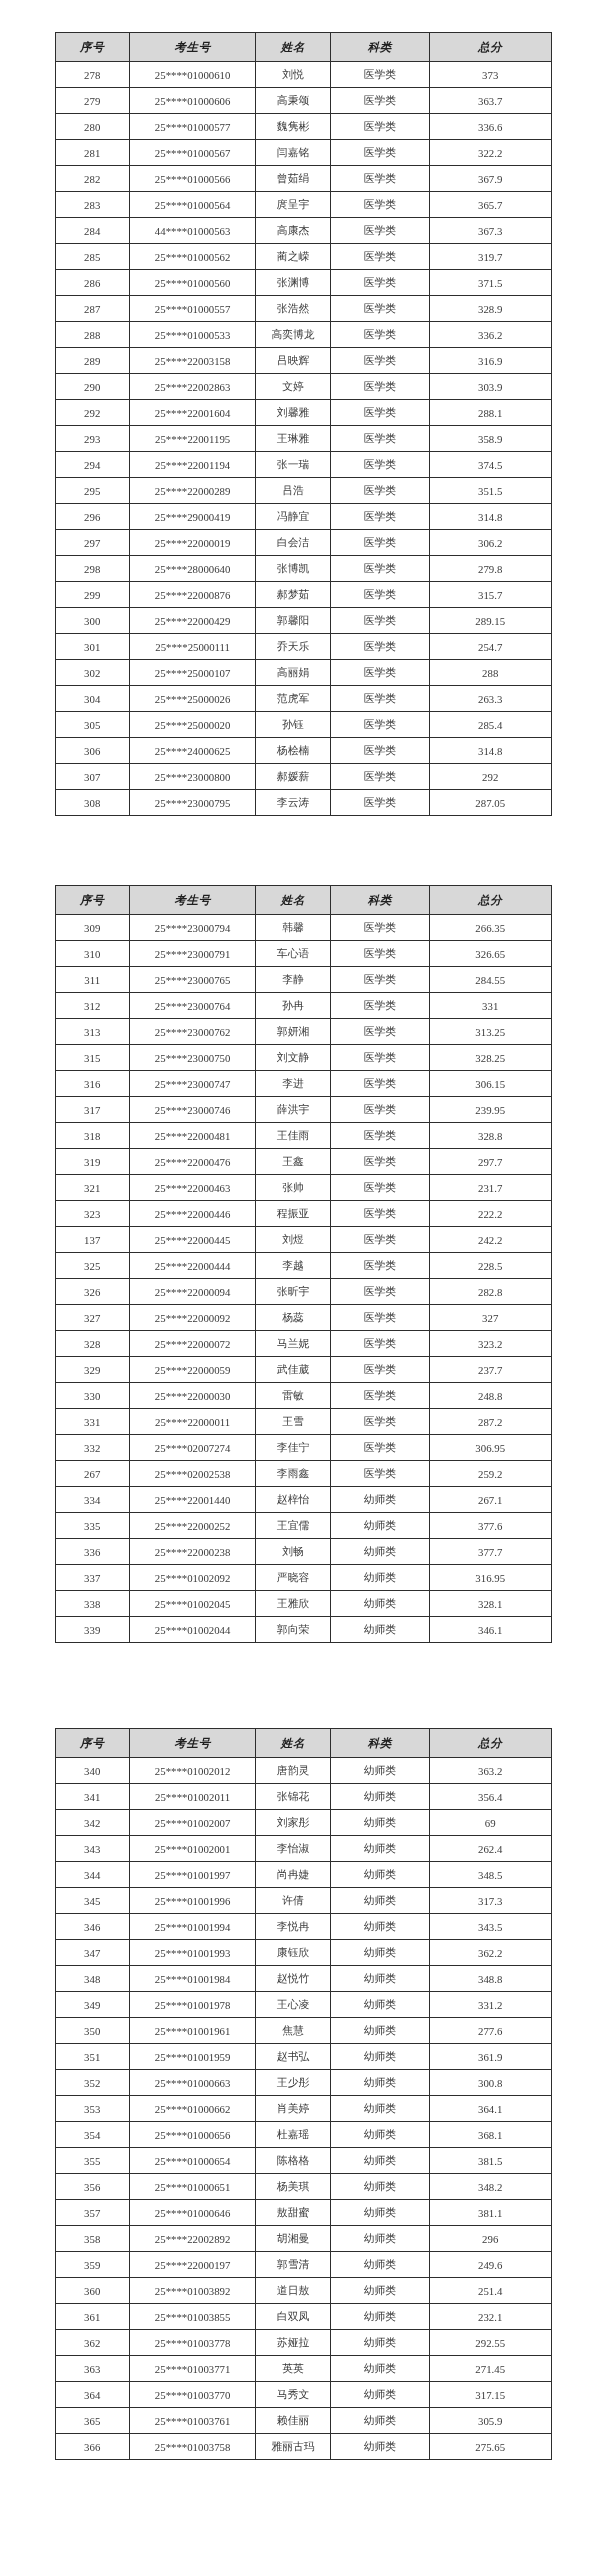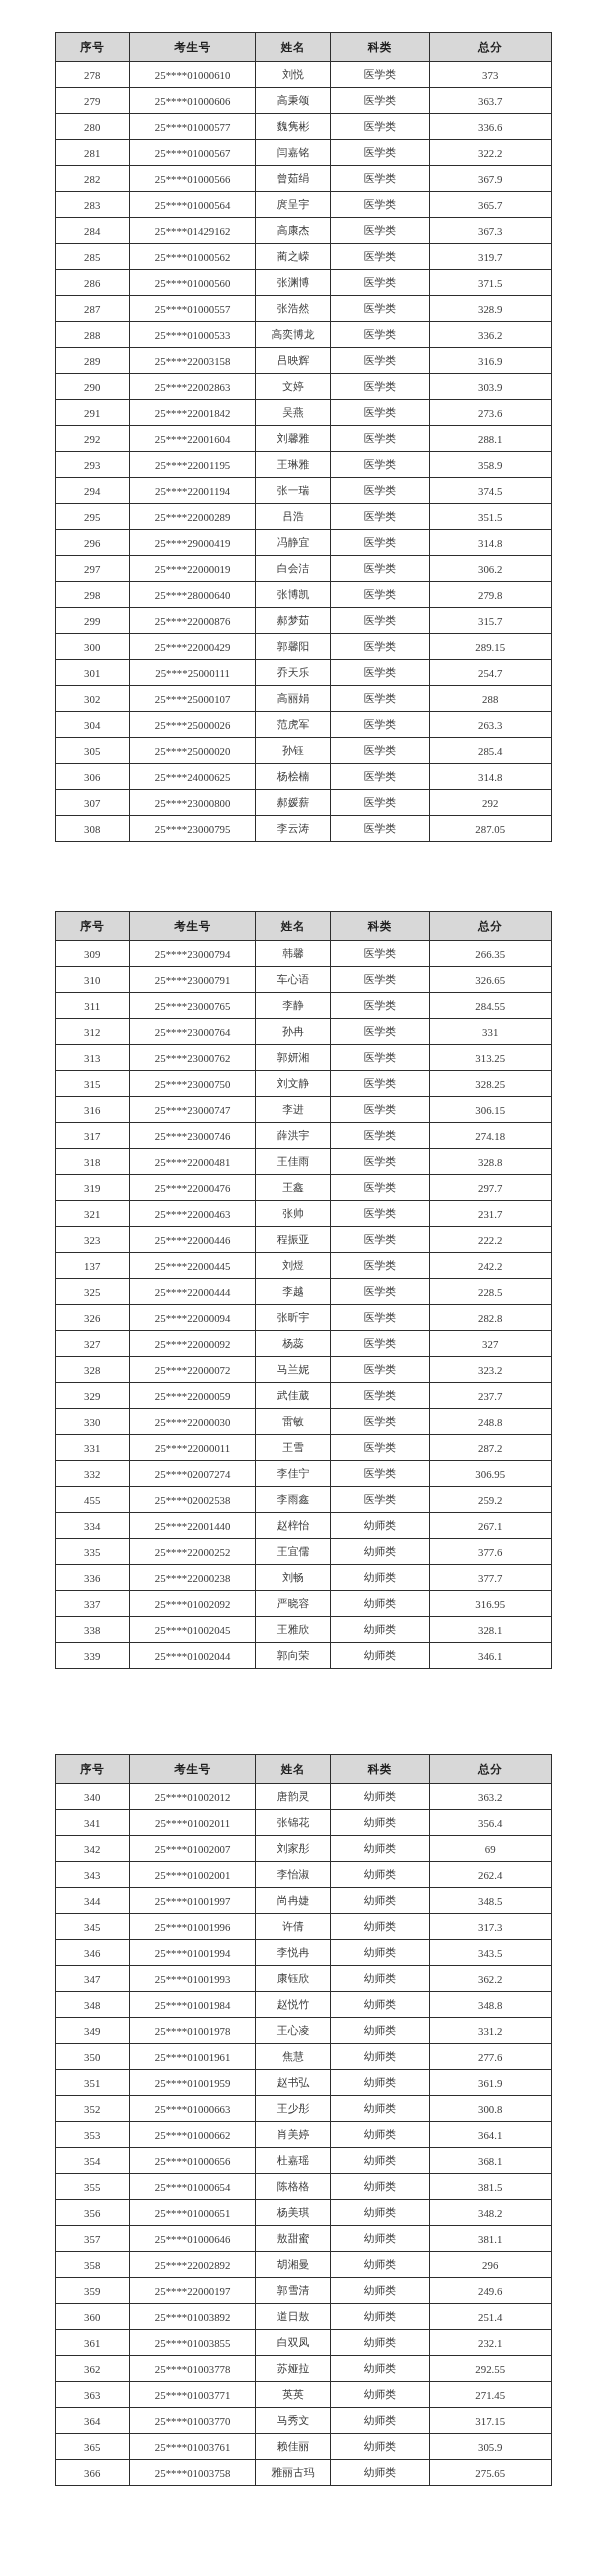--- a/index.html
+++ b/index.html
@@ -27,20 +27,21 @@
     overflow: hidden;
     white-space: nowrap;
   }
   .score-table th {
     height: 26px;
     background: #d8d8d8;
     font-size: 11.5px;
     font-weight: bold;
     color: #1f1f1f;
     letter-spacing: 0.7px;
+    font-style: italic;
   }
   .score-table td {
     height: 23px;
     font-size: 10.8px;
     color: #3a3a3a;
   }
   col.c-serial   { width: 15%; }
   col.c-cand     { width: 25.5%; }
   col.c-name     { width: 15%; }
   col.c-cat      { width: 20%; }
@@ -106,21 +107,21 @@
         </tr>
         <tr>
           <td>283</td>
           <td>25****01000564</td>
           <td>庹呈宇</td>
           <td>医学类</td>
           <td>365.7</td>
         </tr>
         <tr>
           <td>284</td>
-          <td>25****01429162</td>
+          <td>44****01000563</td>
           <td>高康杰</td>
           <td>医学类</td>
           <td>367.3</td>
         </tr>
         <tr>
           <td>285</td>
           <td>25****01000562</td>
           <td>蔺之嵘</td>
           <td>医学类</td>
           <td>319.7</td>
@@ -152,27 +153,20 @@
           <td>吕映辉</td>
           <td>医学类</td>
           <td>316.9</td>
         </tr>
         <tr>
           <td>290</td>
           <td>25****22002863</td>
           <td>文婷</td>
           <td>医学类</td>
           <td>303.9</td>
-        </tr>
-        <tr>
-          <td>291</td>
-          <td>25****22001842</td>
-          <td>吴燕</td>
-          <td>医学类</td>
-          <td>273.6</td>
         </tr>
         <tr>
           <td>292</td>
           <td>25****22001604</td>
           <td>刘馨雅</td>
           <td>医学类</td>
           <td>288.1</td>
         </tr>
         <tr>
           <td>293</td>
@@ -347,21 +341,21 @@
           <td>25****23000747</td>
           <td>李进</td>
           <td>医学类</td>
           <td>306.15</td>
         </tr>
         <tr>
           <td>317</td>
           <td>25****23000746</td>
           <td>薛洪宇</td>
           <td>医学类</td>
-          <td>274.18</td>
+          <td>239.95</td>
         </tr>
         <tr>
           <td>318</td>
           <td>25****22000481</td>
           <td>王佳雨</td>
           <td>医学类</td>
           <td>328.8</td>
         </tr>
         <tr>
           <td>319</td>
@@ -441,21 +435,21 @@
           <td>287.2</td>
         </tr>
         <tr>
           <td>332</td>
           <td>25****02007274</td>
           <td>李佳宁</td>
           <td>医学类</td>
           <td>306.95</td>
         </tr>
         <tr>
-          <td>455</td>
+          <td>267</td>
           <td>25****02002538</td>
           <td>李雨鑫</td>
           <td>医学类</td>
           <td>259.2</td>
         </tr>
         <tr>
           <td>334</td>
           <td>25****22001440</td>
           <td>赵梓怡</td>
           <td>幼师类</td>

